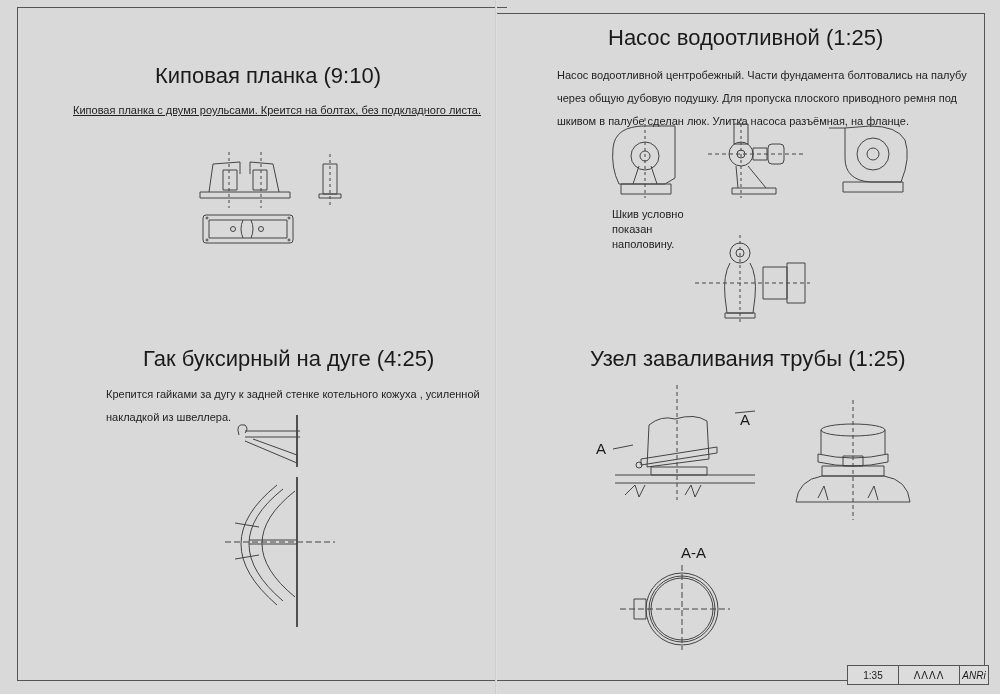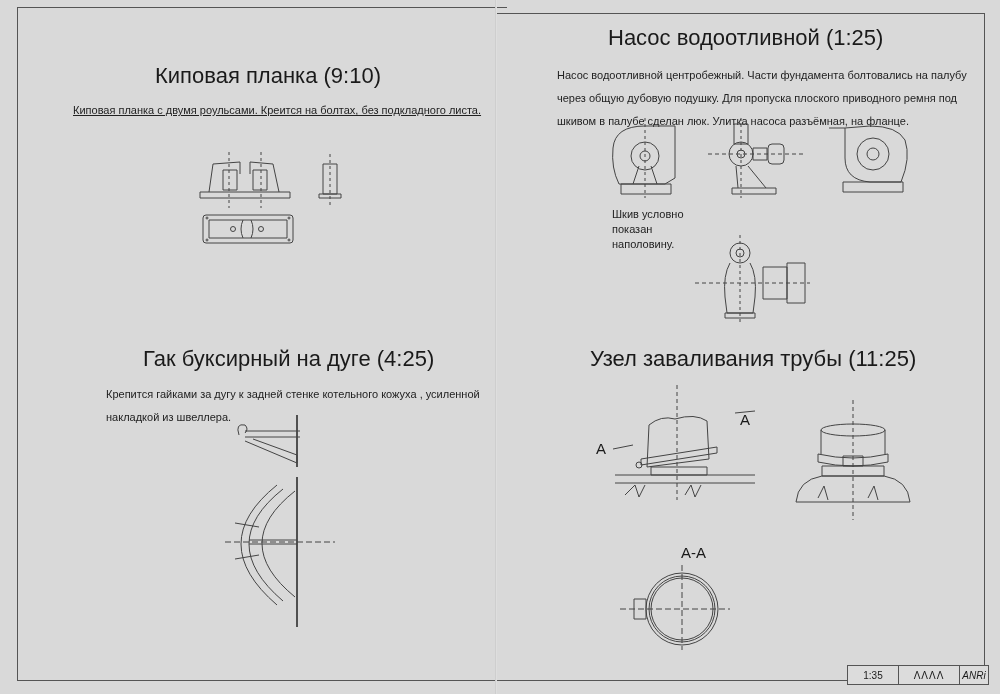--- a/index.html
+++ b/index.html
@@ -109,21 +109,21 @@
   <path d="M52 70 Q-20 128 52 190"></path>
   <path d="M58 74 Q-10 128 58 186"></path>
   <path d="M70 76 Q4 128 70 182"></path>
   <line x1="10" y1="108" x2="34" y2="112"></line>
   <line x1="10" y1="144" x2="34" y2="140"></line>
   <line x1="0" y1="127" x2="110" y2="127" stroke-dasharray="6 3"></line>
   <line x1="24" y1="125" x2="72" y2="125"></line>
   <line x1="24" y1="129" x2="72" y2="129"></line>
 </svg>
 
-<div class="title" style="left:590px;top:346px;">Узел заваливания трубы (11:25)</div>
+<div class="title" style="left:590px;top:346px;">Узел заваливания трубы (1:25)</div>
 
 <svg style="left:605px;top:385px;" width="160" height="115" viewBox="0 0 160 115" fill="none" stroke="#444" stroke-width="1">
   <line x1="72" y1="0" x2="72" y2="115" stroke-dasharray="4 3"></line>
   <path d="M44 40 L42 82 L104 74 L102 36 Q90 28 70 34 Q56 30 44 40Z"></path>
   <path d="M36 74 L112 62 L112 68 L36 80Z"></path>
   <circle cx="34" cy="80" r="3"></circle>
   <rect x="46" y="82" width="56" height="8"></rect>
   <path d="M10 90 L150 90 M10 98 L150 98"></path>
   <path d="M20 110 L30 100 L34 112 L40 100 M80 110 L86 100 L90 112 L96 100"></path>
   <path d="M130 28 L150 26 M8 64 L28 60"></path>

